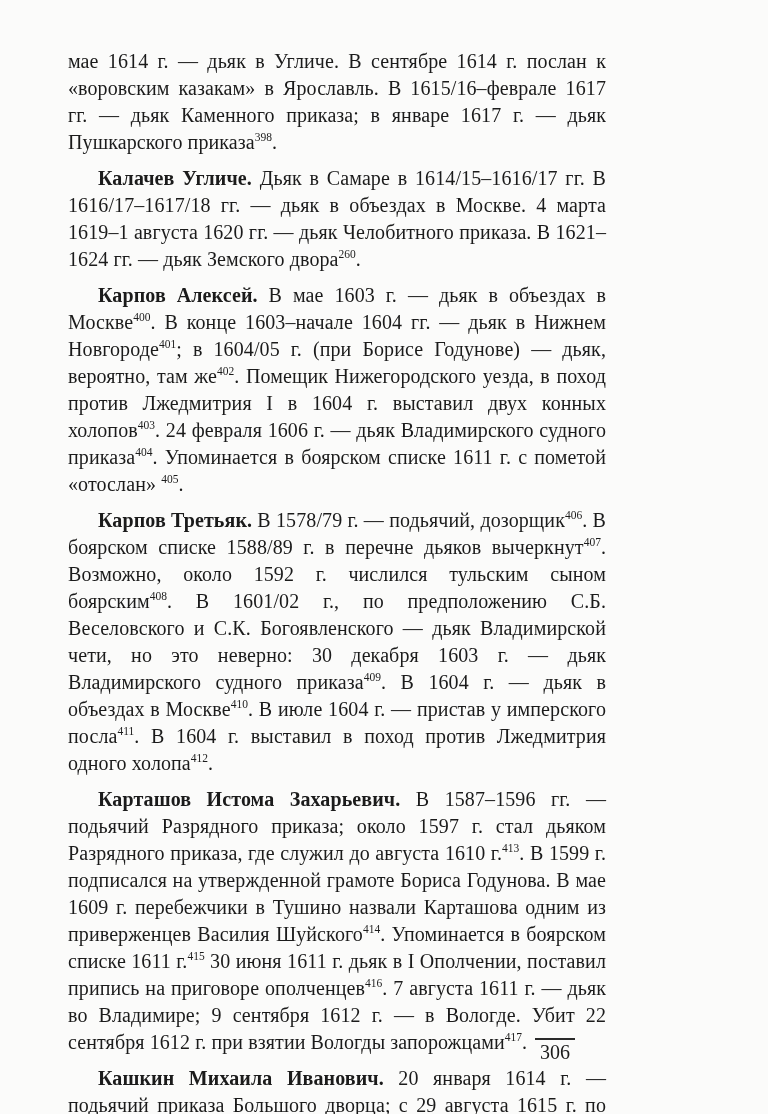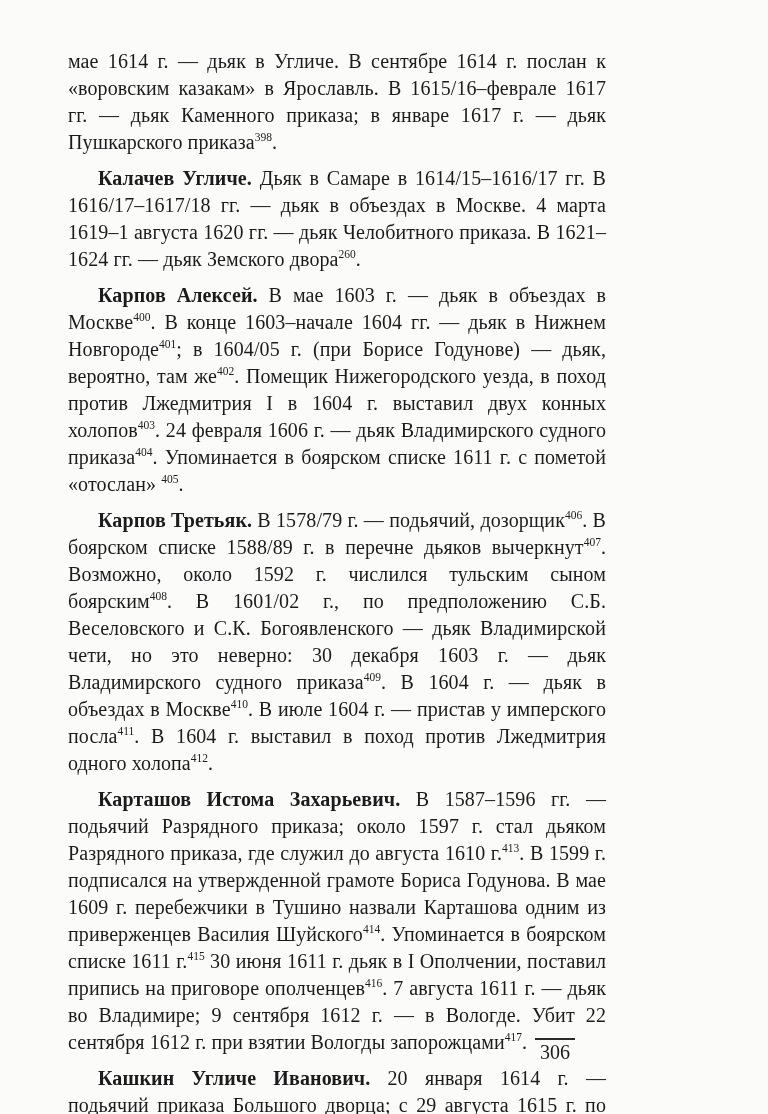--- a/index.html
+++ b/index.html
@@ -60,18 +60,18 @@
 </head>
 <body>
 
 <div class="page">
   <div class="text-block">
       <p class=""><span>мае 1614 г. — дьяк в Угличе. В сентябре 1614 г. послан к «воровским казакам» в Ярославль. В 1615/16–феврале 1617 гг. — дьяк Каменного приказа; в январе 1617 г. — дьяк Пушкарского приказа</span><sup>398</sup><span>.</span></p>
       <p class="indent"><b>Калачев Угличе.</b><span> Дьяк в Самаре в 1614/15–1616/17 гг. В 1616/17–1617/18 гг. — дьяк в объездах в Москве. 4 марта 1619–1 августа 1620 гг. — дьяк Челобитного приказа. В 1621–1624 гг. — дьяк Земского двора</span><sup>260</sup><span>.</span></p>
       <p class="indent"><b>Карпов Алексей.</b><span> В мае 1603 г. — дьяк в объездах в Москве</span><sup>400</sup><span>. В конце 1603–начале 1604 гг. — дьяк в Нижнем Новгороде</span><sup>401</sup><span>; в 1604/05 г. (при Борисе Годунове) — дьяк, вероятно, там же</span><sup>402</sup><span>. Помещик Нижегородского уезда, в поход против Лжедмитрия I в 1604 г. выставил двух конных холопов</span><sup>403</sup><span>. 24 февраля 1606 г. — дьяк Владимирского судного приказа</span><sup>404</sup><span>. Упоминается в боярском списке 1611 г. с пометой «отослан» </span><sup>405</sup><span>.</span></p>
       <p class="indent"><b>Карпов Третьяк.</b><span> В 1578/79 г. — подьячий, дозорщик</span><sup>406</sup><span>. В боярском списке 1588/89 г. в перечне дьяков вычеркнут</span><sup>407</sup><span>. Возможно, около 1592 г. числился тульским сыном боярским</span><sup>408</sup><span>. В 1601/02 г., по предположению С.Б. Веселовского и С.К. Богоявленского — дьяк Владимирской чети, но это неверно: 30 декабря 1603 г. — дьяк Владимирского судного приказа</span><sup>409</sup><span>. В 1604 г. — дьяк в объездах в Москве</span><sup>410</sup><span>. В июле 1604 г. — пристав у имперского посла</span><sup>411</sup><span>. В 1604 г. выставил в поход против Лжедмитрия одного холопа</span><sup>412</sup><span>.</span></p>
       <p class="indent"><b>Карташов Истома Захарьевич.</b><span> В 1587–1596 гг. — подьячий Разрядного приказа; около 1597 г. стал дьяком Разрядного приказа, где служил до августа 1610 г.</span><sup>413</sup><span>. В 1599 г. подписался на утвержденной грамоте Бориса Годунова. В мае 1609 г. перебежчики в Тушино назвали Карташова одним из приверженцев Василия Шуйского</span><sup>414</sup><span>. Упоминается в боярском списке 1611 г.</span><sup>415</sup><span> 30 июня 1611 г. дьяк в I Ополчении, поставил припись на приговоре ополченцев</span><sup>416</sup><span>. 7 августа 1611 г. — дьяк во Владимире; 9 сентября 1612 г. — в Вологде. Убит 22 сентября 1612 г. при взятии Вологды запорожцами</span><sup>417</sup><span>.</span></p>
-      <p class="indent"><b>Кашкин Угличе Иванович.</b><span> 20 января 1614 г. — подьячий приказа Большого дворца; с 29 августа 1615 г. по май 1620 г. — дьяк Большого дворца. Поставил подпись на утвержденной грамоте царя Михаила. 1 июля 1617–3 марта 1619 гг. — в по-</span></p>
+      <p class="indent"><b>Кашкин Михаила Иванович.</b><span> 20 января 1614 г. — подьячий приказа Большого дворца; с 29 августа 1615 г. по май 1620 г. — дьяк Большого дворца. Поставил подпись на утвержденной грамоте царя Михаила. 1 июля 1617–3 марта 1619 гг. — в по-</span></p>
     </div>
   <div class="footer">
     <span class="pagenum">306</span>
   </div>
 </div>
 
 </body></html>

